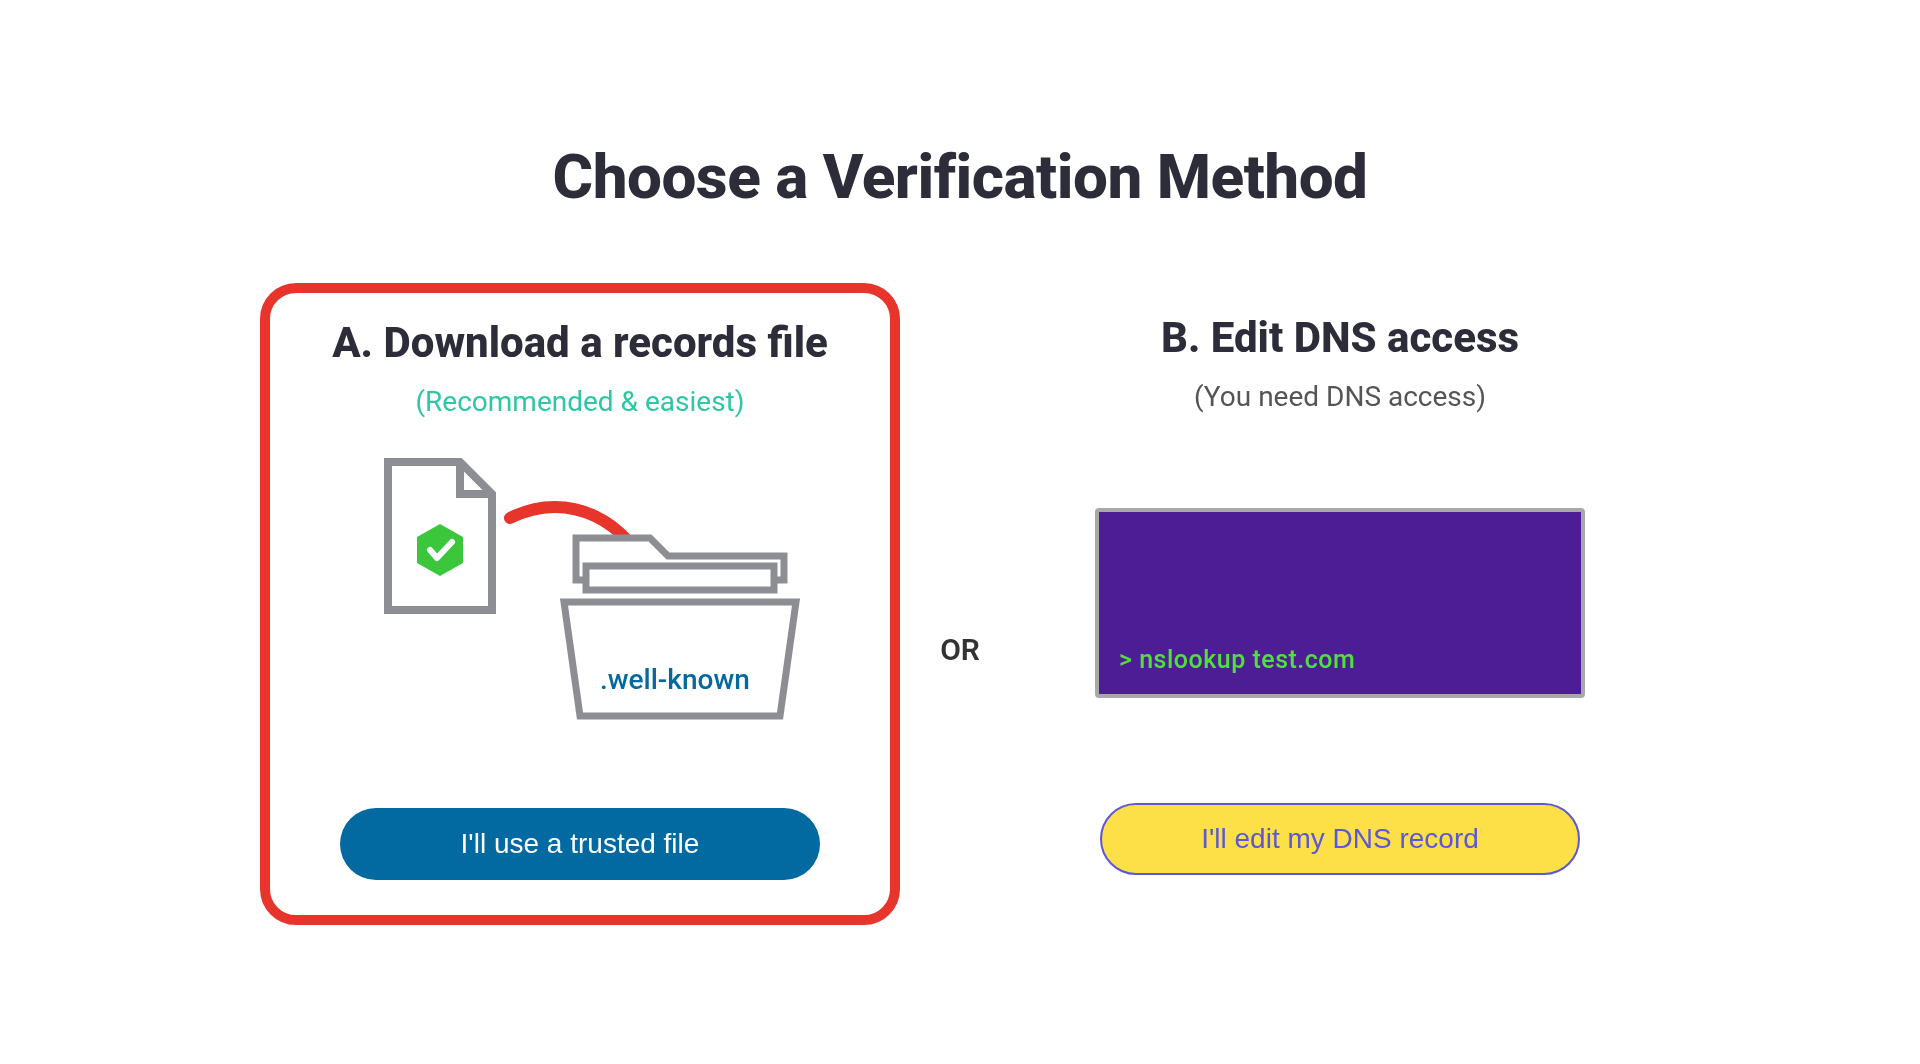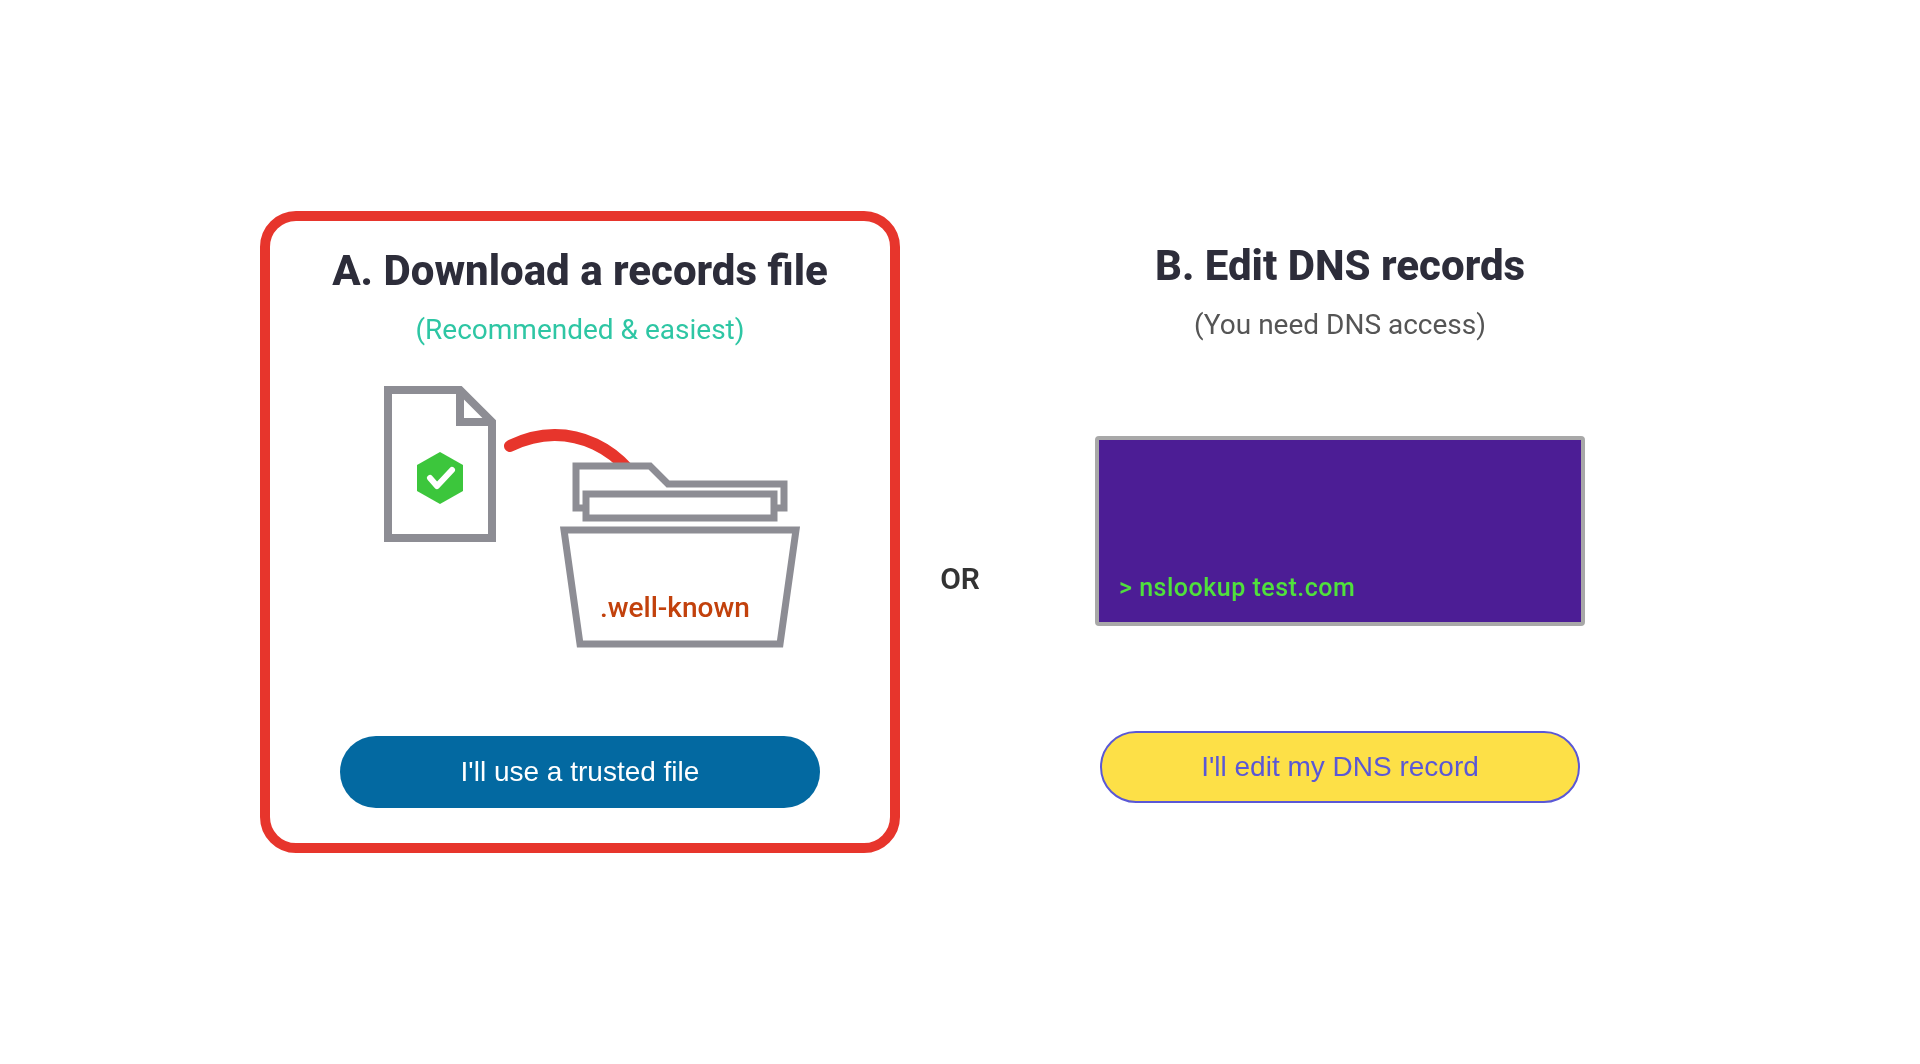--- a/index.html
+++ b/index.html
@@ -105,28 +105,29 @@
   font-size: 25px;
   font-weight: 500;
   letter-spacing: 0.5px;
 }
 
 .illA { position: relative; width: 460px; height: 300px; }
 .file-icon { position: absolute; left: 30px; top: 0; }
 .folder-icon { position: absolute; left: 210px; top: 50px; }
 .folder-label {
   position: absolute; left: 250px; top: 205px;
-  font-size: 28px; color: #c2410c; font-weight: 500;
+  font-size: 28px; color: #0369a1; font-weight: 500;
 }
 .arrow { position: absolute; left: 150px; top: 35px; }
 </style>
 </head>
 <body>
 
 <div class="wrap">
+  <h1 class="page-title">Choose a Verification Method</h1>
 
   <div class="row">
 
     <div class="card highlight">
       <h2>A.  Download a records file</h2>
       <div class="subtitle rec">(Recommended &amp; easiest)</div>
 
       <div class="illus-area">
         <div class="illA">
 
@@ -157,21 +158,21 @@
           <span class="folder-label">.well-known</span>
         </div>
       </div>
 
       <button class="btn primary">I'll use a trusted file</button>
     </div>
 
     <div class="or">OR</div>
 
     <div class="card">
-      <h2>B.  Edit DNS records</h2>
+      <h2>B.  Edit DNS access</h2>
       <div class="subtitle dns">(You need DNS access)</div>
 
       <div class="illus-area">
         <div class="terminal">
           <span class="line">&gt; nslookup test.com</span>
         </div>
       </div>
 
       <button class="btn secondary">I'll edit my DNS record</button>
     </div>

